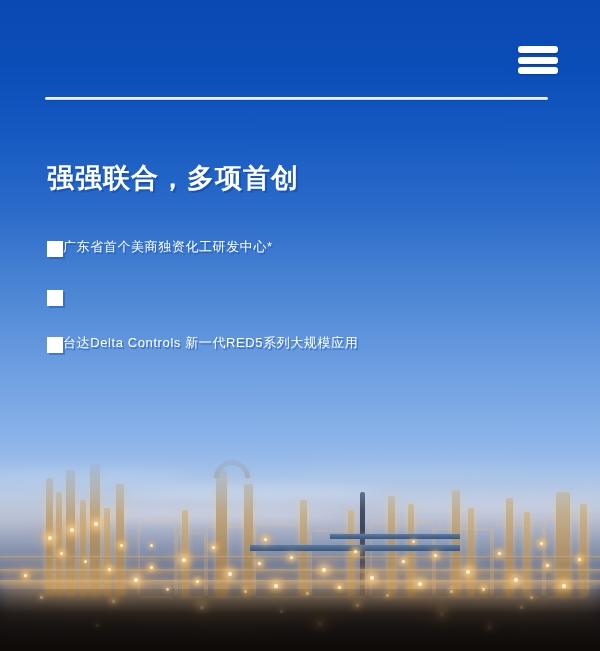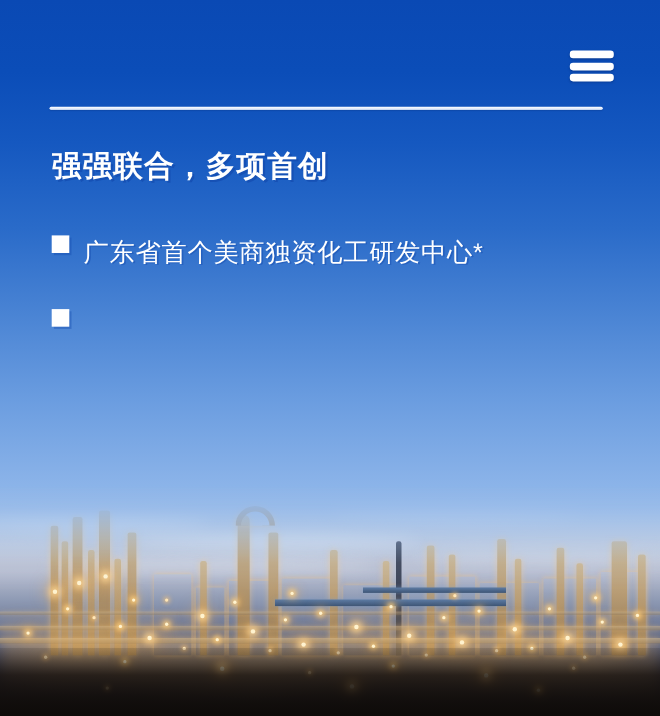--- a/index.html
+++ b/index.html
@@ -134,21 +134,21 @@
     left:45px; top:97px;
     width:503px; height:3px;
     background:linear-gradient(180deg,#ffffff 0%,#e3ecfb 55%,#b9cdec 100%);
     border-radius:2px;
     box-shadow:0 1px 1px rgba(0,30,90,0.18);
   }
 
   
   #content {
     position:absolute;
-    left:0; top:95px; width:600px;
+    left:0; top:122px; width:600px;
   }
   #title {
     margin:40px 0 0 47px;
     font-size:27px;
     font-weight:bold;
     color:#ffffff;
     letter-spacing:1px;
     line-height:1.2;
     text-shadow:2px 2px 0 rgba(16,70,170,0.55);
     white-space:nowrap;
@@ -161,22 +161,21 @@
     max-width:500px;
   }
   .bullet-marker {
     flex:0 0 auto;
     width:16px; height:16px;
     margin-top:5px;
     background:#ffffff;
     box-shadow:2px 2px 0 rgba(20,75,175,0.40);
   }
   .bullet-text {
-    margin-left:13px;
-    font-size:23px;
+    font-size:13px;
     line-height:1.75;
     color:#ffffff;
     letter-spacing:0.6px;
     text-shadow:1.5px 1.5px 0 rgba(22,78,178,0.50);
   }
   .bullet:nth-child(3) { margin-bottom:0; }
 </style>
 </head>
 <body>
 
@@ -313,17 +312,21 @@
 
       <div class="bullet">
         <span class="bullet-marker"></span>
         <span class="bullet-text">广东省首个美商独资化工研发中心*</span>
       </div>
 
       <div class="bullet">
         <span class="bullet-marker"></span>
       </div>
 
+      <div class="bullet">
+        <span class="bullet-marker"></span>
+        <span class="bullet-text">台达Delta Controls 新一代RED5系列大规模应用</span>
+      </div>
 
     </div>
   </div>
 
 </div>
 
 </body></html>

